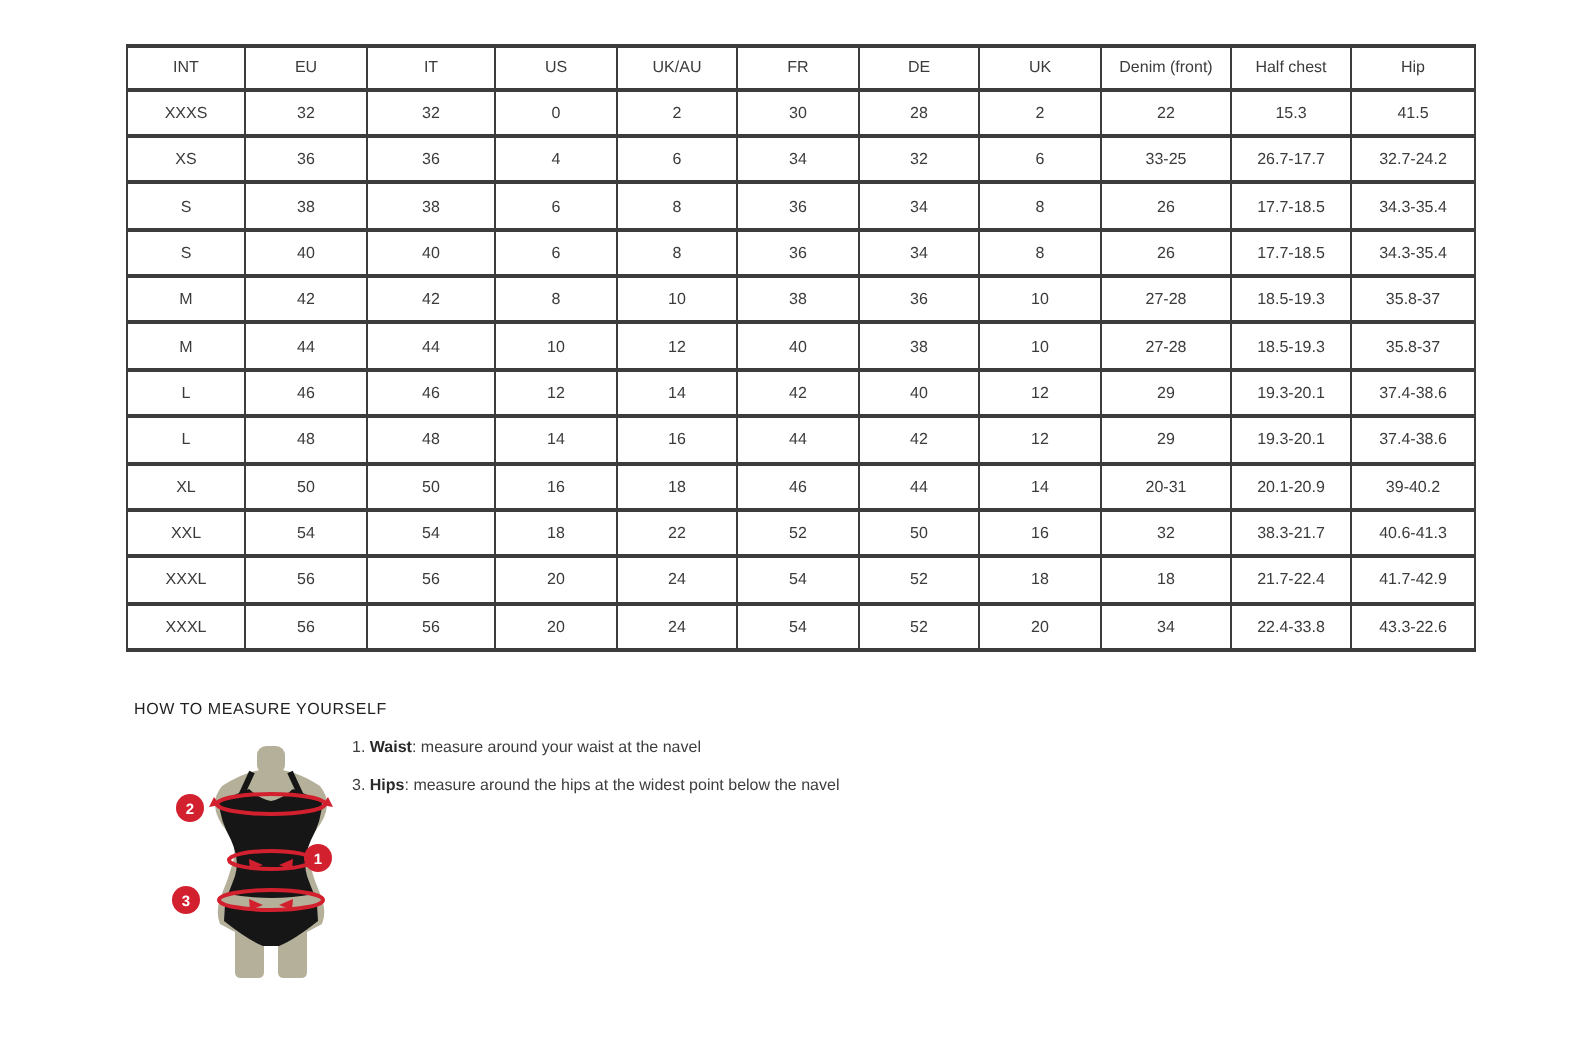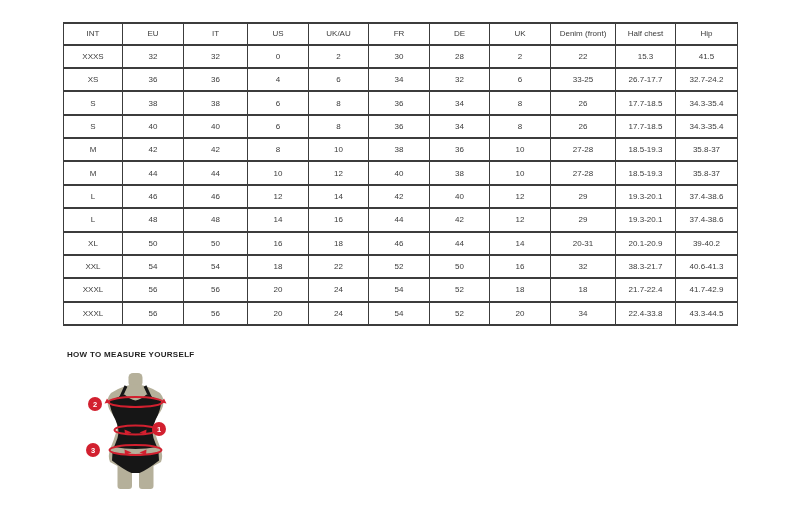--- a/index.html
+++ b/index.html
@@ -37,21 +37,21 @@
     padding: 0;
   }
   table.size-table tr { height: 21.7px; }
 
   
   .measure-title {
     position: absolute;
     left: 67px;
     top: 350px;
     font-size: 8px;
-    font-weight: bold;
+    font-weight: normal;
     letter-spacing: 0.3px;
     color: #1f1f1f;
   }
   .steps {
     position: absolute;
     left: 176px;
     top: 369px;
     list-style: none;
     font-size: 8px;
     color: #3d3d3d;
@@ -255,21 +255,21 @@
           <td>XXXL</td>
           <td>56</td>
           <td>56</td>
           <td>20</td>
           <td>24</td>
           <td>54</td>
           <td>52</td>
           <td>20</td>
           <td>34</td>
           <td>22.4-33.8</td>
-          <td>43.3-44.5</td>
+          <td>43.3-22.6</td>
         </tr>
       </tbody>
   </table>
 
   <h2 class="measure-title">HOW TO MEASURE YOURSELF</h2>
 
   <svg class="figure-svg" viewBox="0 0 112 142" aria-hidden="true">
 
     <g>
       <rect x="48.5" y="2" width="14" height="14" rx="4.5" fill="#b5b09a"></rect>
@@ -333,15 +333,23 @@
       <circle cx="79" cy="58" r="7" fill="#d2202f"></circle>
       <text class="badge-num" x="79" y="60.8">1</text>
     </g>
     <g>
       <circle cx="13" cy="79" r="7" fill="#d2202f"></circle>
       <text class="badge-num" x="13" y="81.8">3</text>
     </g>
   </svg>
 
   <ol class="steps">
+    <li>
+      <span>1.</span>
+      <span class="lbl">Waist</span><span>: measure around your waist at the navel</span>
+    </li>
+    <li>
+      <span>3.</span>
+      <span class="lbl">Hips</span><span>: measure around the hips at the widest point below the navel</span>
+    </li>
   </ol>
 
 </div>
 
 </body></html>

